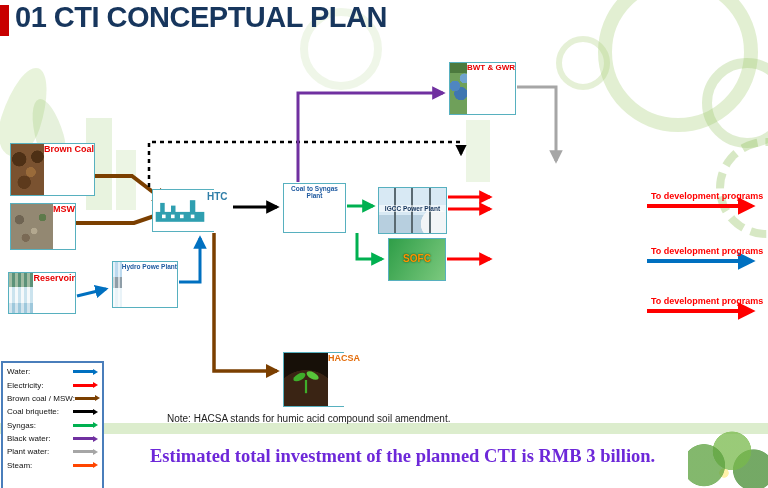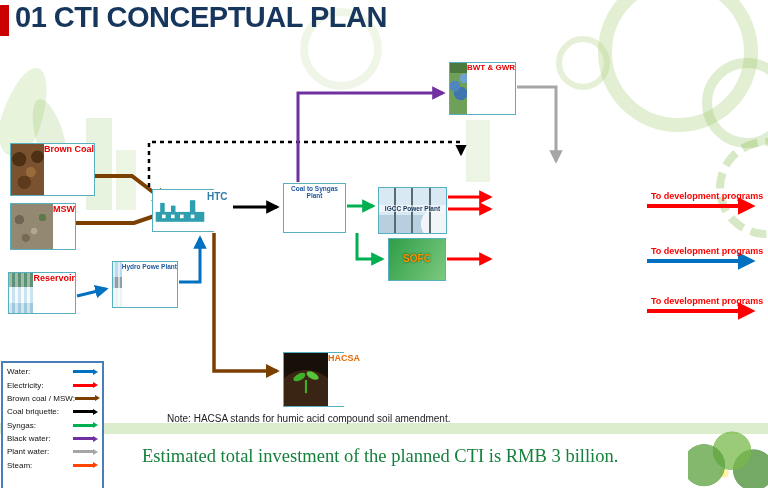--- a/index.html
+++ b/index.html
@@ -114,22 +114,22 @@
     background:#fff;border:2px solid #4a7ebb;box-sizing:border-box;padding:2px 3px;}
   .legend-row{display:flex;align-items:center;justify-content:space-between;
     font-size:8px;color:#111;padding:2.2px 1px;}
   .legend-label{white-space:nowrap;}
   .legend-swatch{display:inline-flex;align-items:center;flex:none;}
   .sw-line{display:inline-block;width:20px;height:3px;background:currentColor;}
   .sw-head{display:inline-block;width:0;height:0;border-top:3.5px solid transparent;
     border-bottom:3.5px solid transparent;border-left:5px solid currentColor;}
   
   .note{position:absolute;left:167px;top:413px;z-index:5;font-size:10px;color:#222;}
-  .investment{position:absolute;left:142px;top:446px;z-index:5;
-    font-family:"Liberation Serif",serif;font-weight:normal;font-size:18.5px;color:#15803d;}
+  .investment{position:absolute;left:150px;top:446px;z-index:5;
+    font-family:"Liberation Serif",serif;font-weight:bold;font-size:18.5px;color:#6d28d9;}
 </style>
 </head>
 <body>
 
 <div class="slide">
 
   <div class="deco ring ring1"></div>
   <div class="deco ring ring2"></div>
   <div class="deco ring ring3"></div>
   <div class="deco ring ring4"></div>

